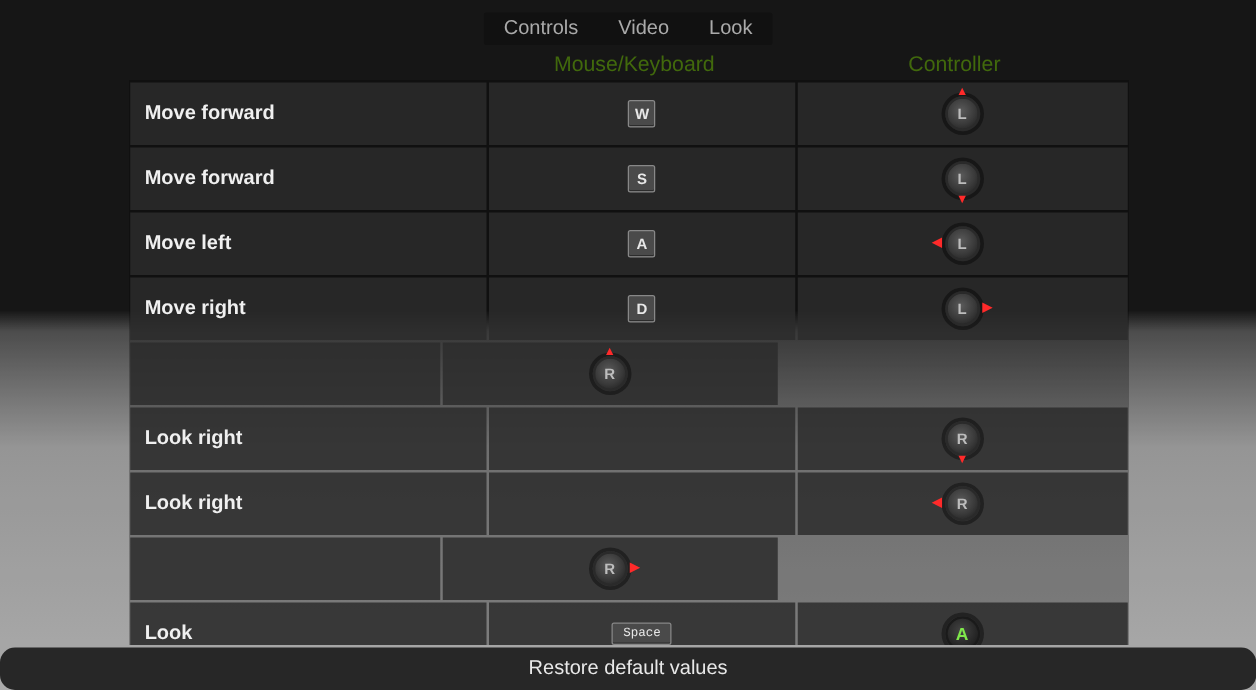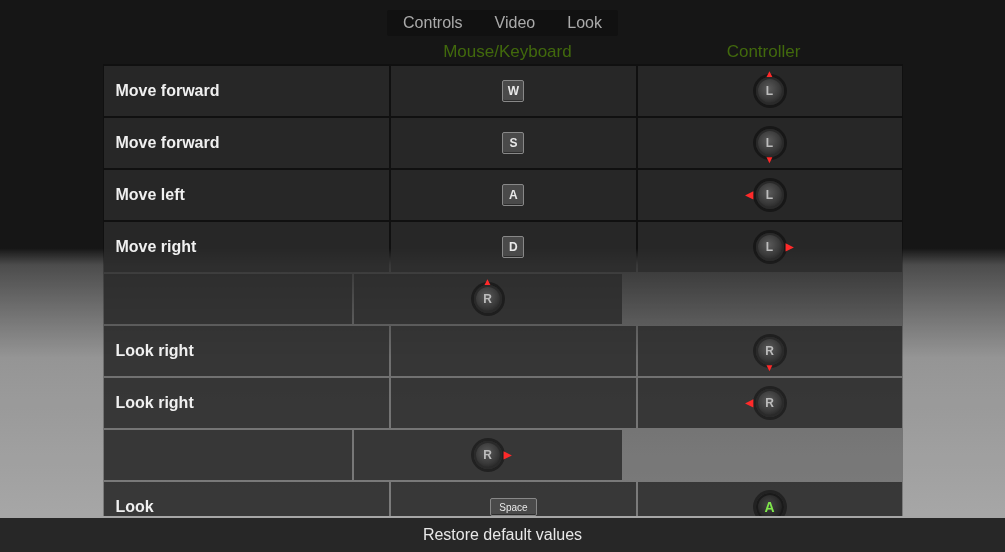--- a/index.html
+++ b/index.html
@@ -90,21 +90,21 @@
     height: 22px;
     padding: 0 4px;
     background: #4a4a4a;
     border: 1px solid #888;
     border-radius: 2px;
     font-size: 12px;
     font-weight: 700;
     color: #e8e8e8;
     box-shadow: inset 0 -1px 0 rgba(0,0,0,0.4);
   }
-  .key.space { font-size: 10px; font-weight: 400; padding: 0 8px; height: 18px; min-width: 42px; }
+  .key.space { font-size: 10px; font-weight: 400; padding: 0 8px; height: 18px; min-width: 42px; font-family: Liberation Mono, monospace; }
   .stick {
     display: inline-block;
     width: 28px; height: 28px;
     border-radius: 50%;
     background: radial-gradient(circle at 45% 40%, #5a5a5a 0%, #3a3a3a 55%, #1a1a1a 100%);
     border: 2px solid #2a2a2a;
     position: relative;
     font-size: 12px;
     font-weight: 700;
     color: #bdbdbd;
@@ -137,20 +137,21 @@
     position: absolute;
     bottom: 0; left: 0; right: 0;
     height: 34px;
     background: rgba(28,28,28,0.92);
     display: flex;
     align-items: center;
     justify-content: center;
     font-size: 16px;
     color: #e8e8e8;
     cursor: pointer;
+    border-radius: 12px;
   }
 </style>
 </head>
 <body>
 
 <div class="bg-overlay"></div>
 
 <div class="tabs">
   <div class="tabs-inner">
     <div class="tab">Controls</div>

